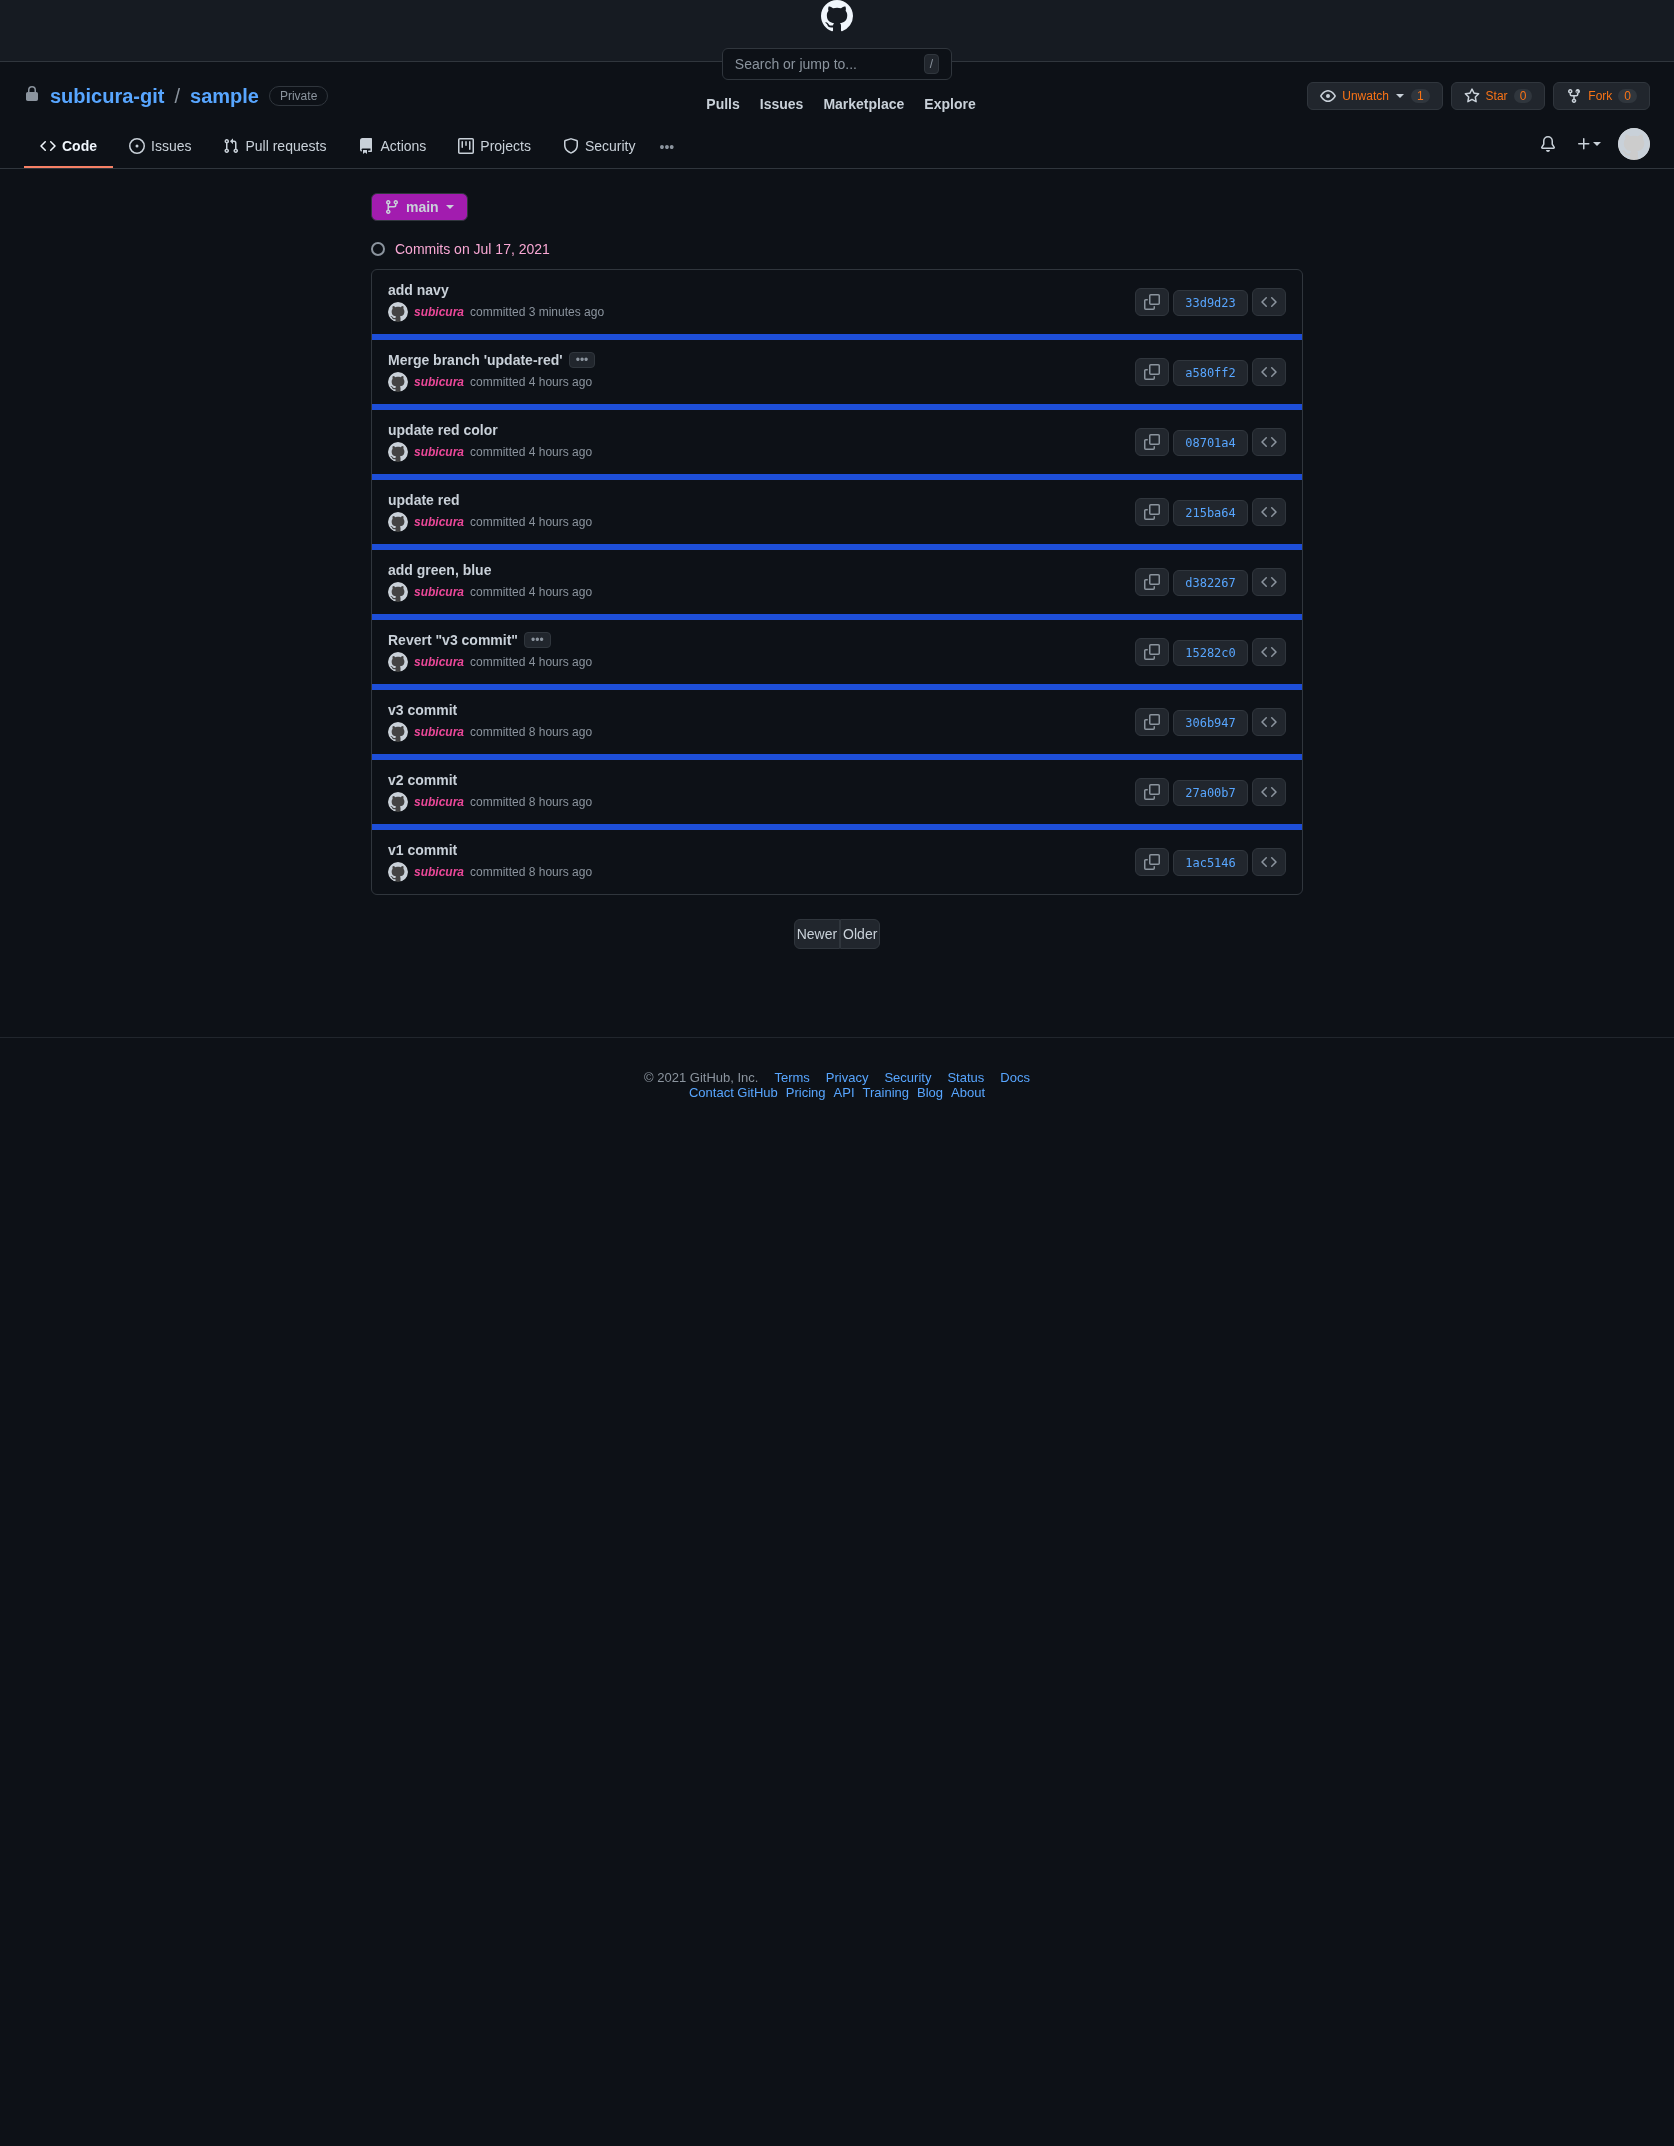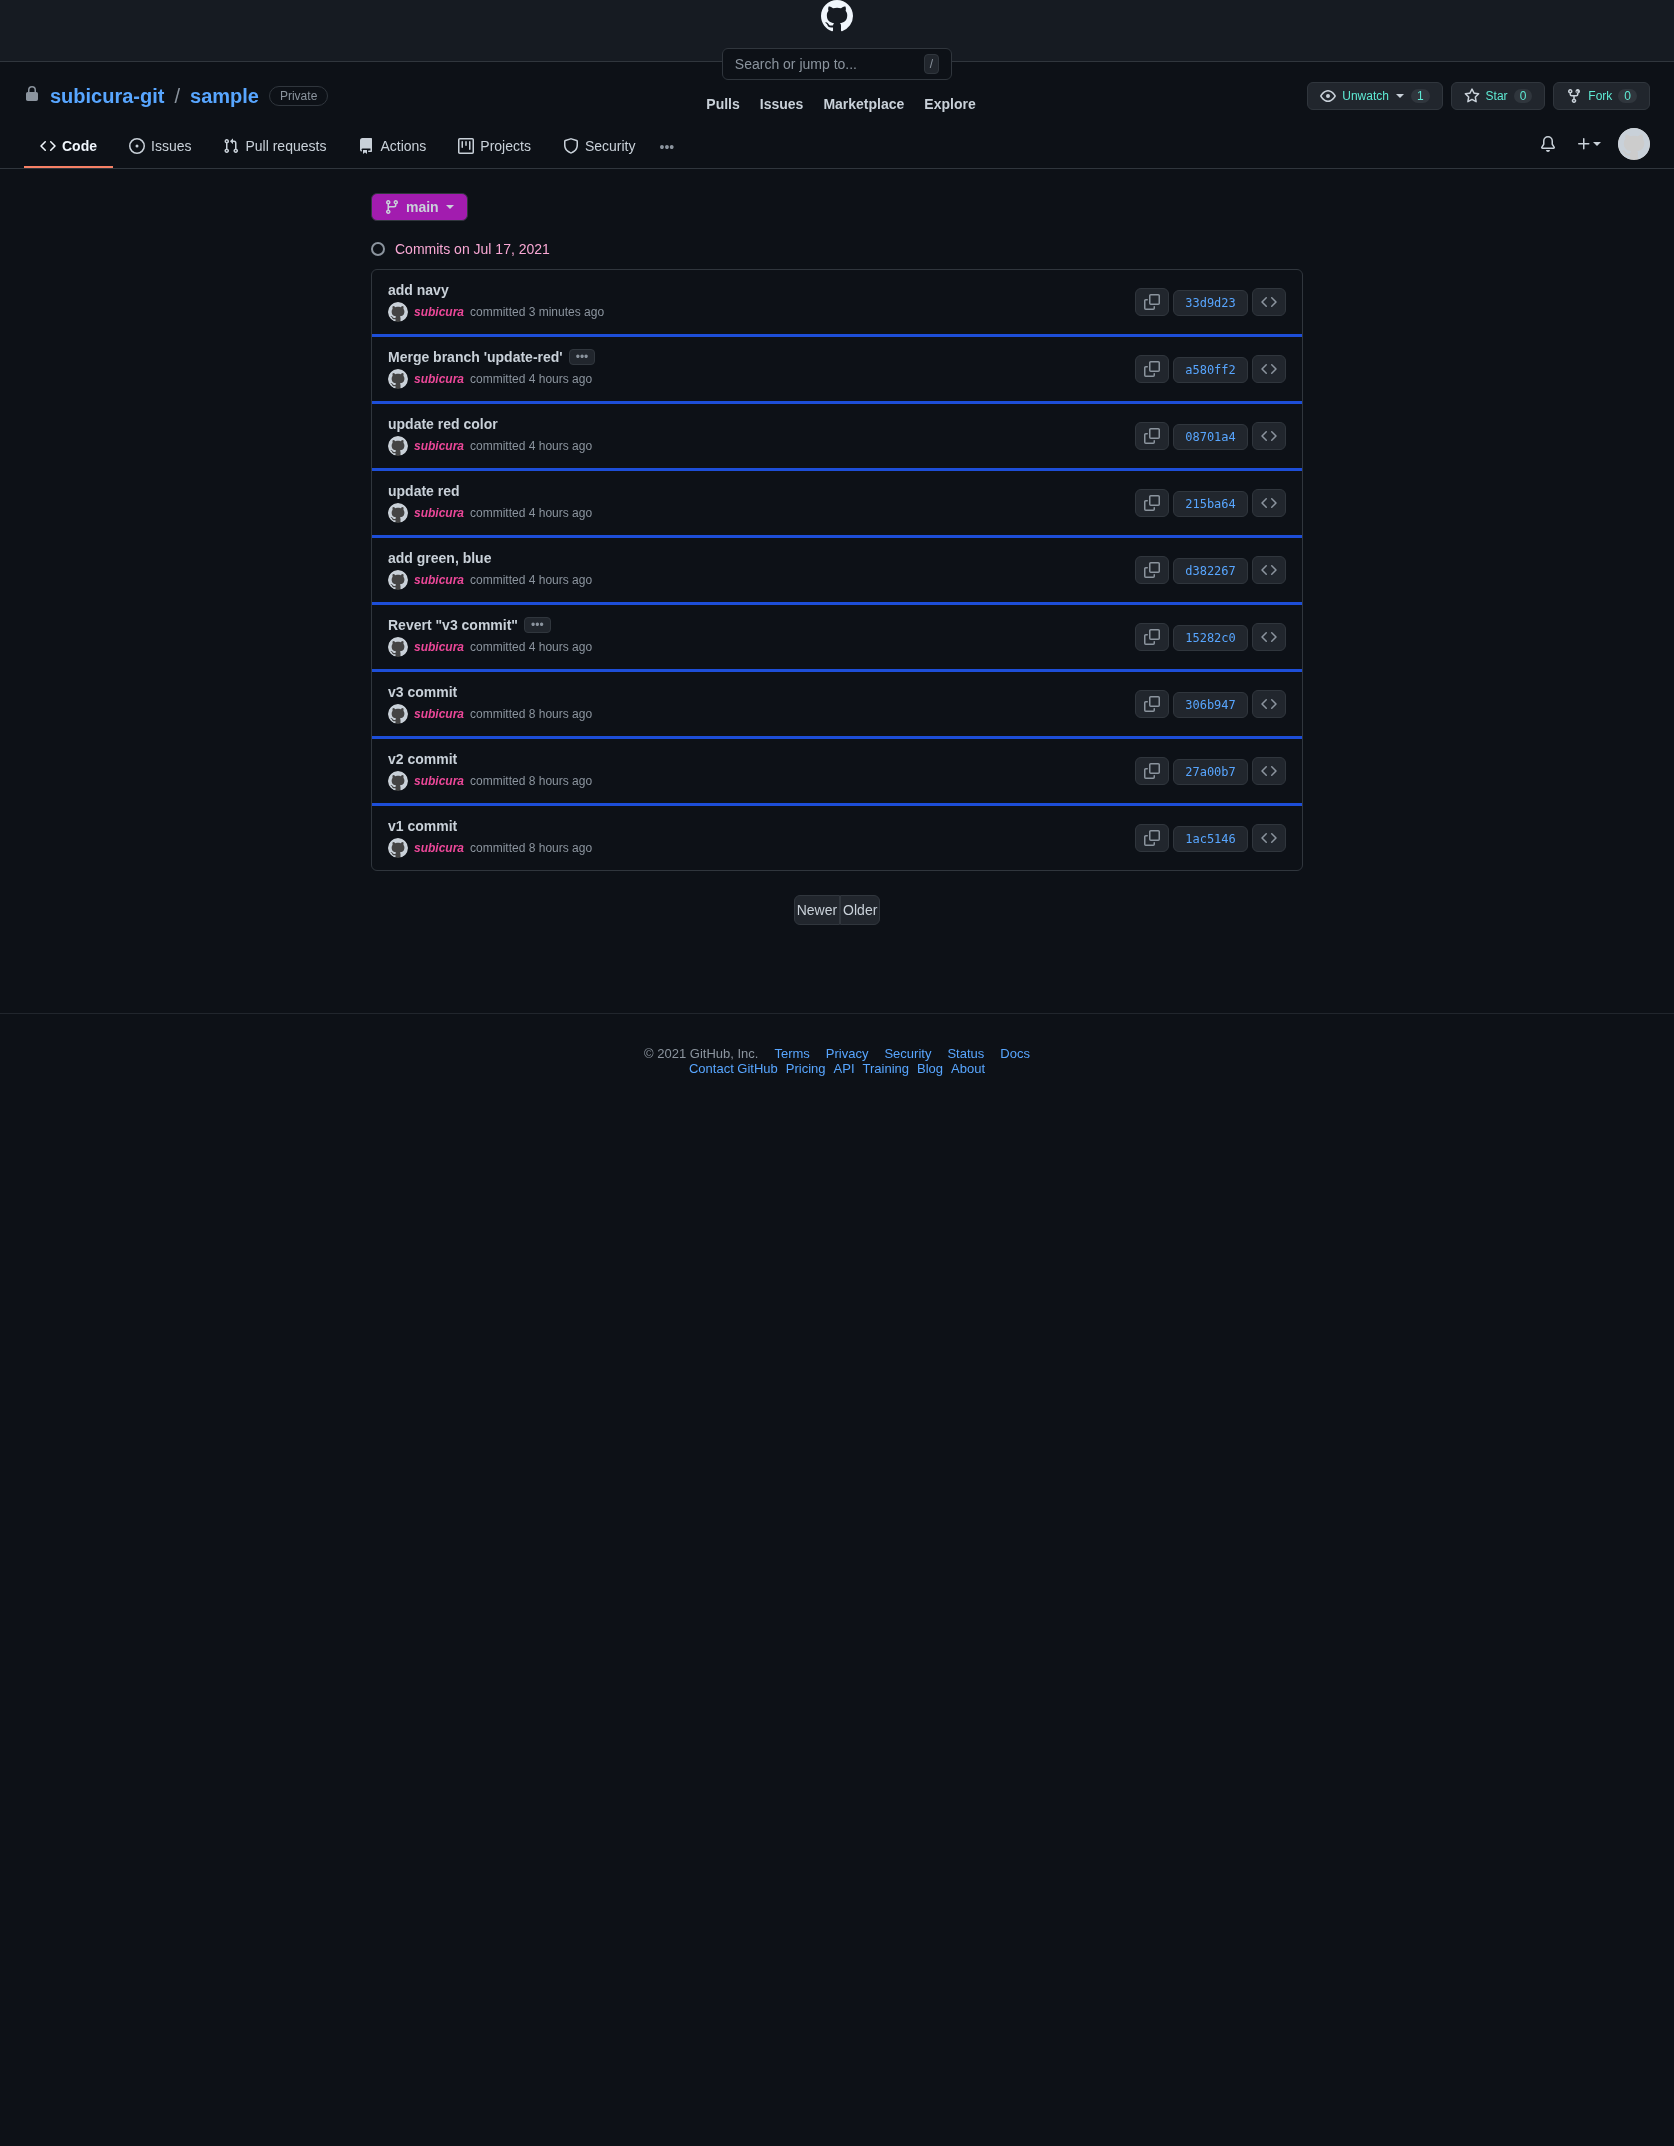--- a/index.html
+++ b/index.html
@@ -125,21 +125,21 @@
       display: flex;
       gap: 8px;
     }
     .repo-btn {
       display: flex;
       align-items: center;
       gap: 6px;
       background: #21262d;
       border: 1px solid #30363d;
       border-radius: 6px;
-      color: #5eead4;
+      color: #f97316;
       padding: 5px 12px;
       font-size: 12px;
       cursor: pointer;
     }
     .repo-btn .count {
       background: #30363d;
       border-radius: 20px;
       padding: 0 6px;
       font-size: 12px;
     }
@@ -217,21 +217,21 @@
 
     .commits-list {
       border: 1px solid #30363d;
       border-radius: 6px;
       overflow: hidden;
     }
     .commit-row {
       display: flex;
       align-items: center;
       padding: 12px 16px;
-      border-bottom: 3px solid #1d4ed8;
+      border-bottom: 6px solid #1d4ed8;
       gap: 12px;
     }
     .commit-row:last-child { border-bottom: none; }
     .commit-info { flex: 1; }
     .commit-message {
       color: #c9d1d9;
       font-weight: 600;
       font-size: 14px;
       margin-bottom: 4px;
       display: flex;

